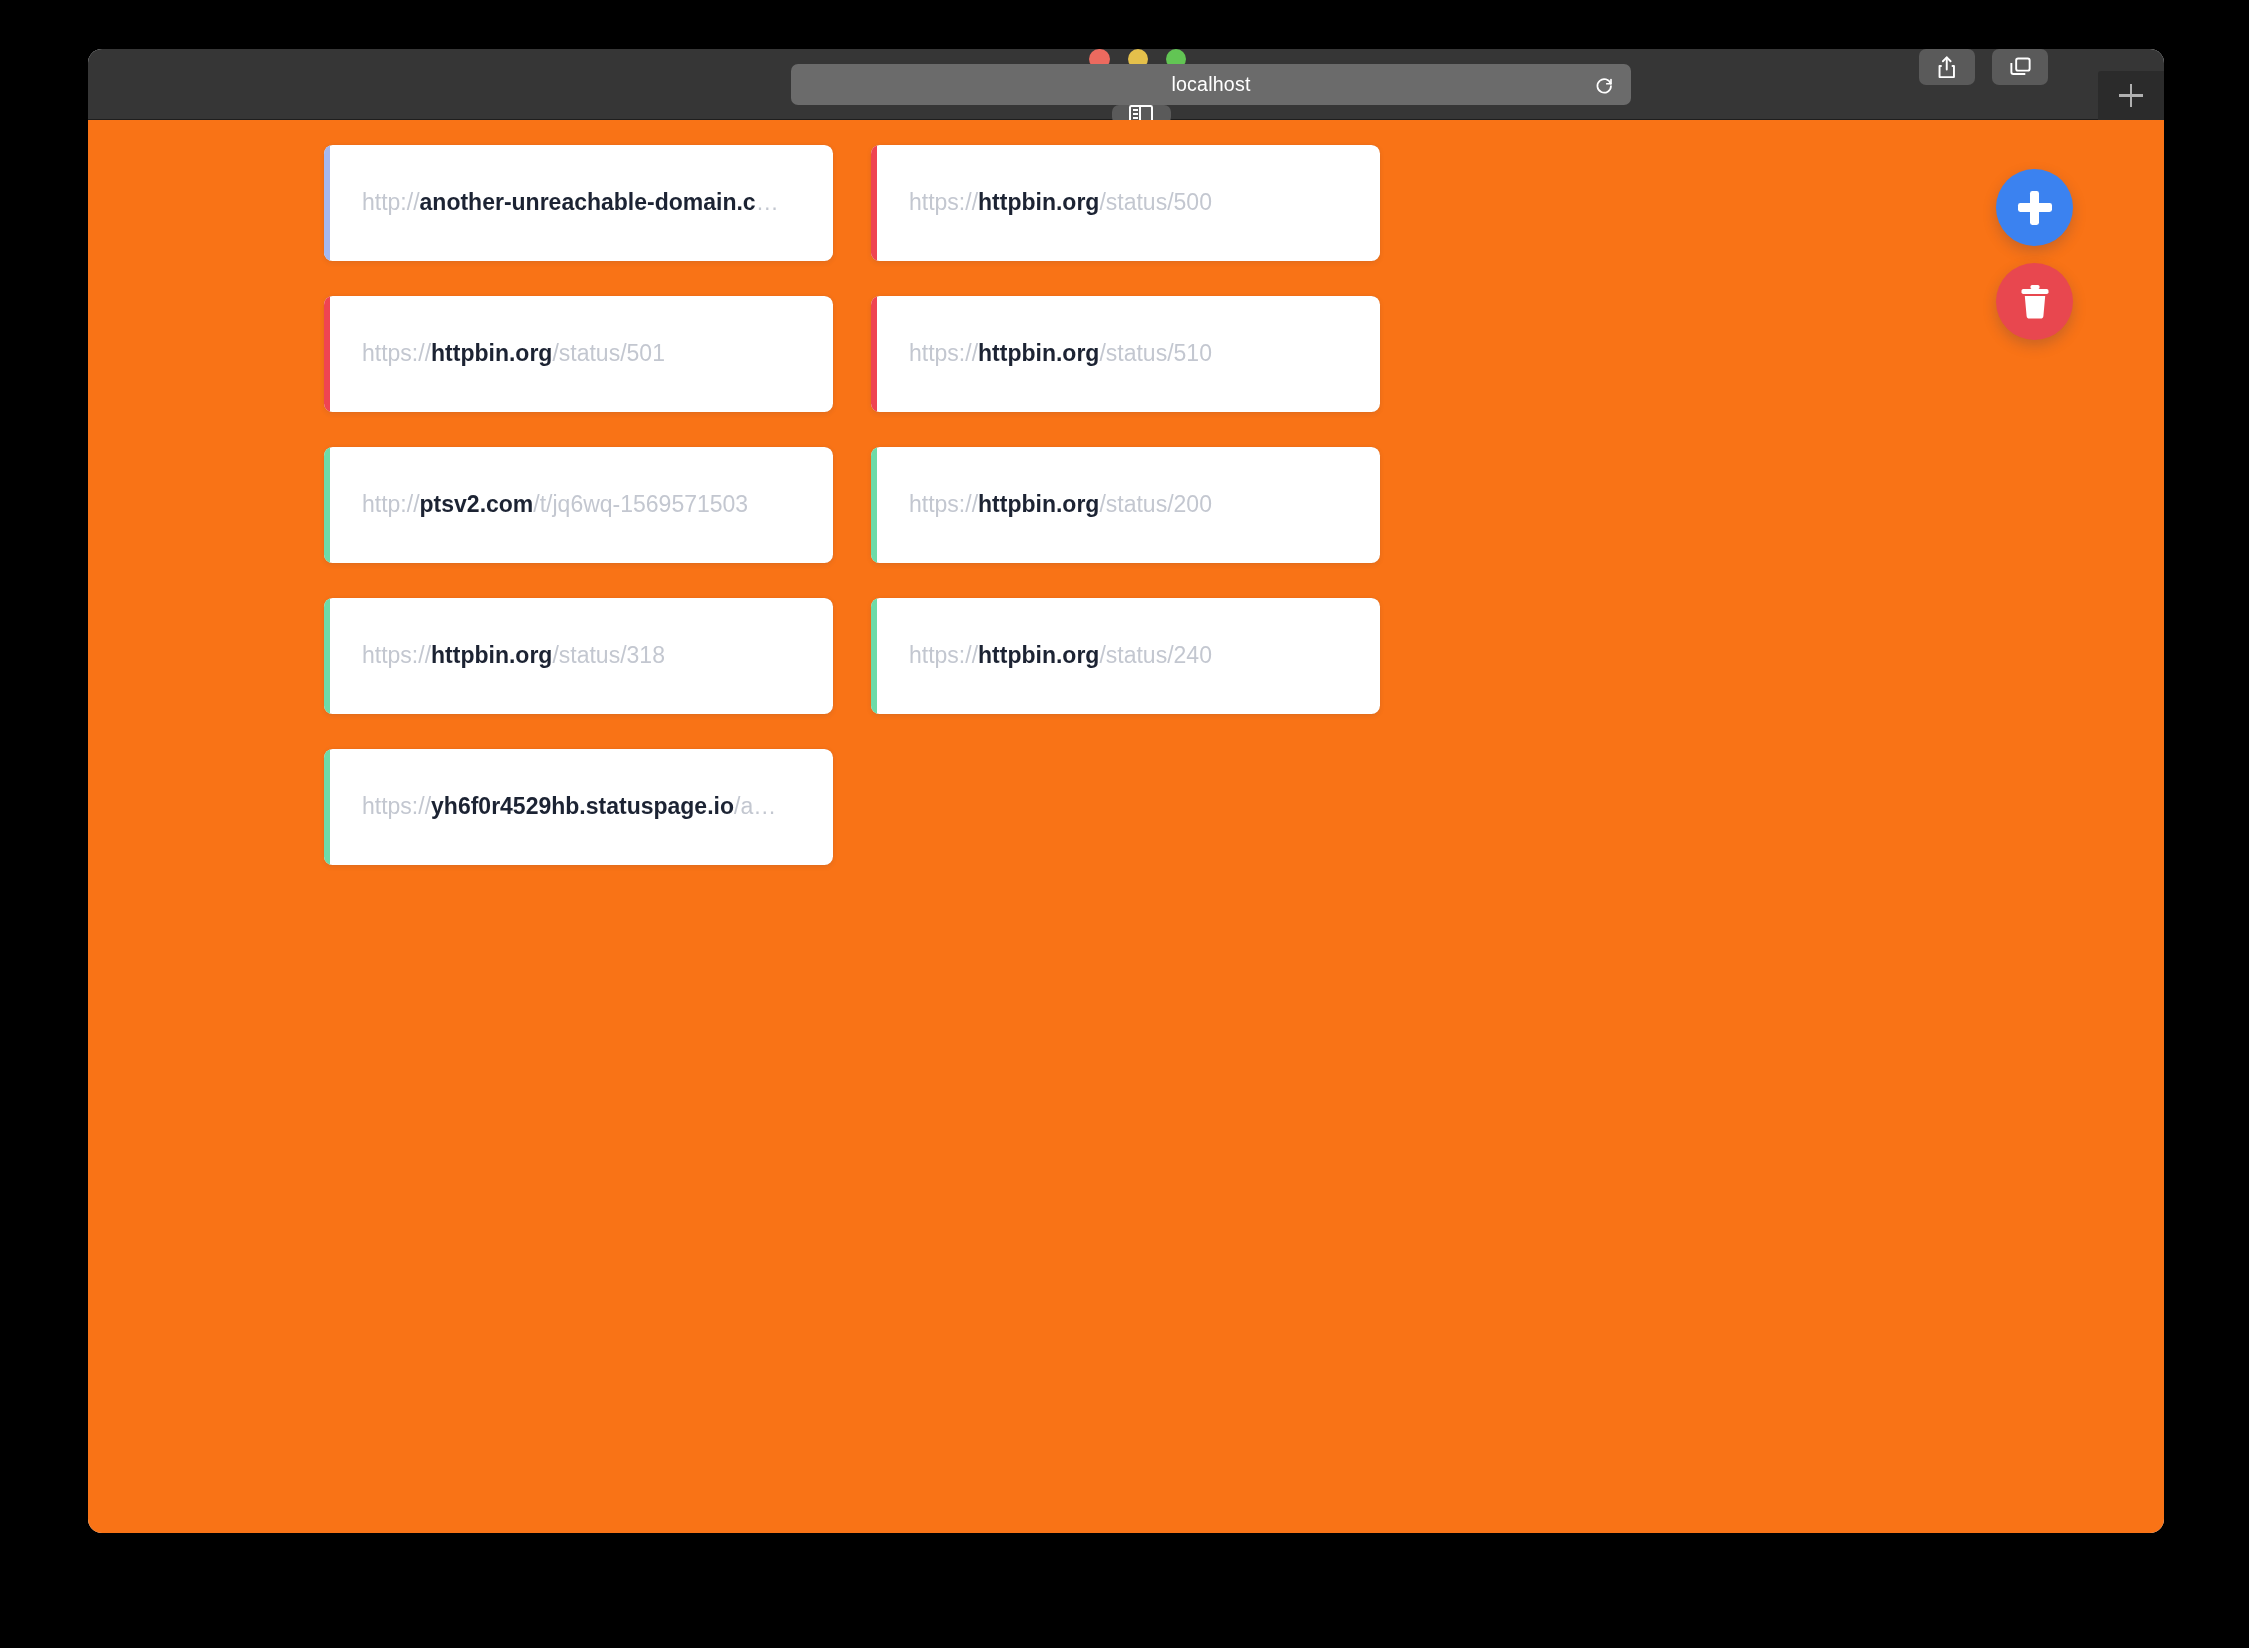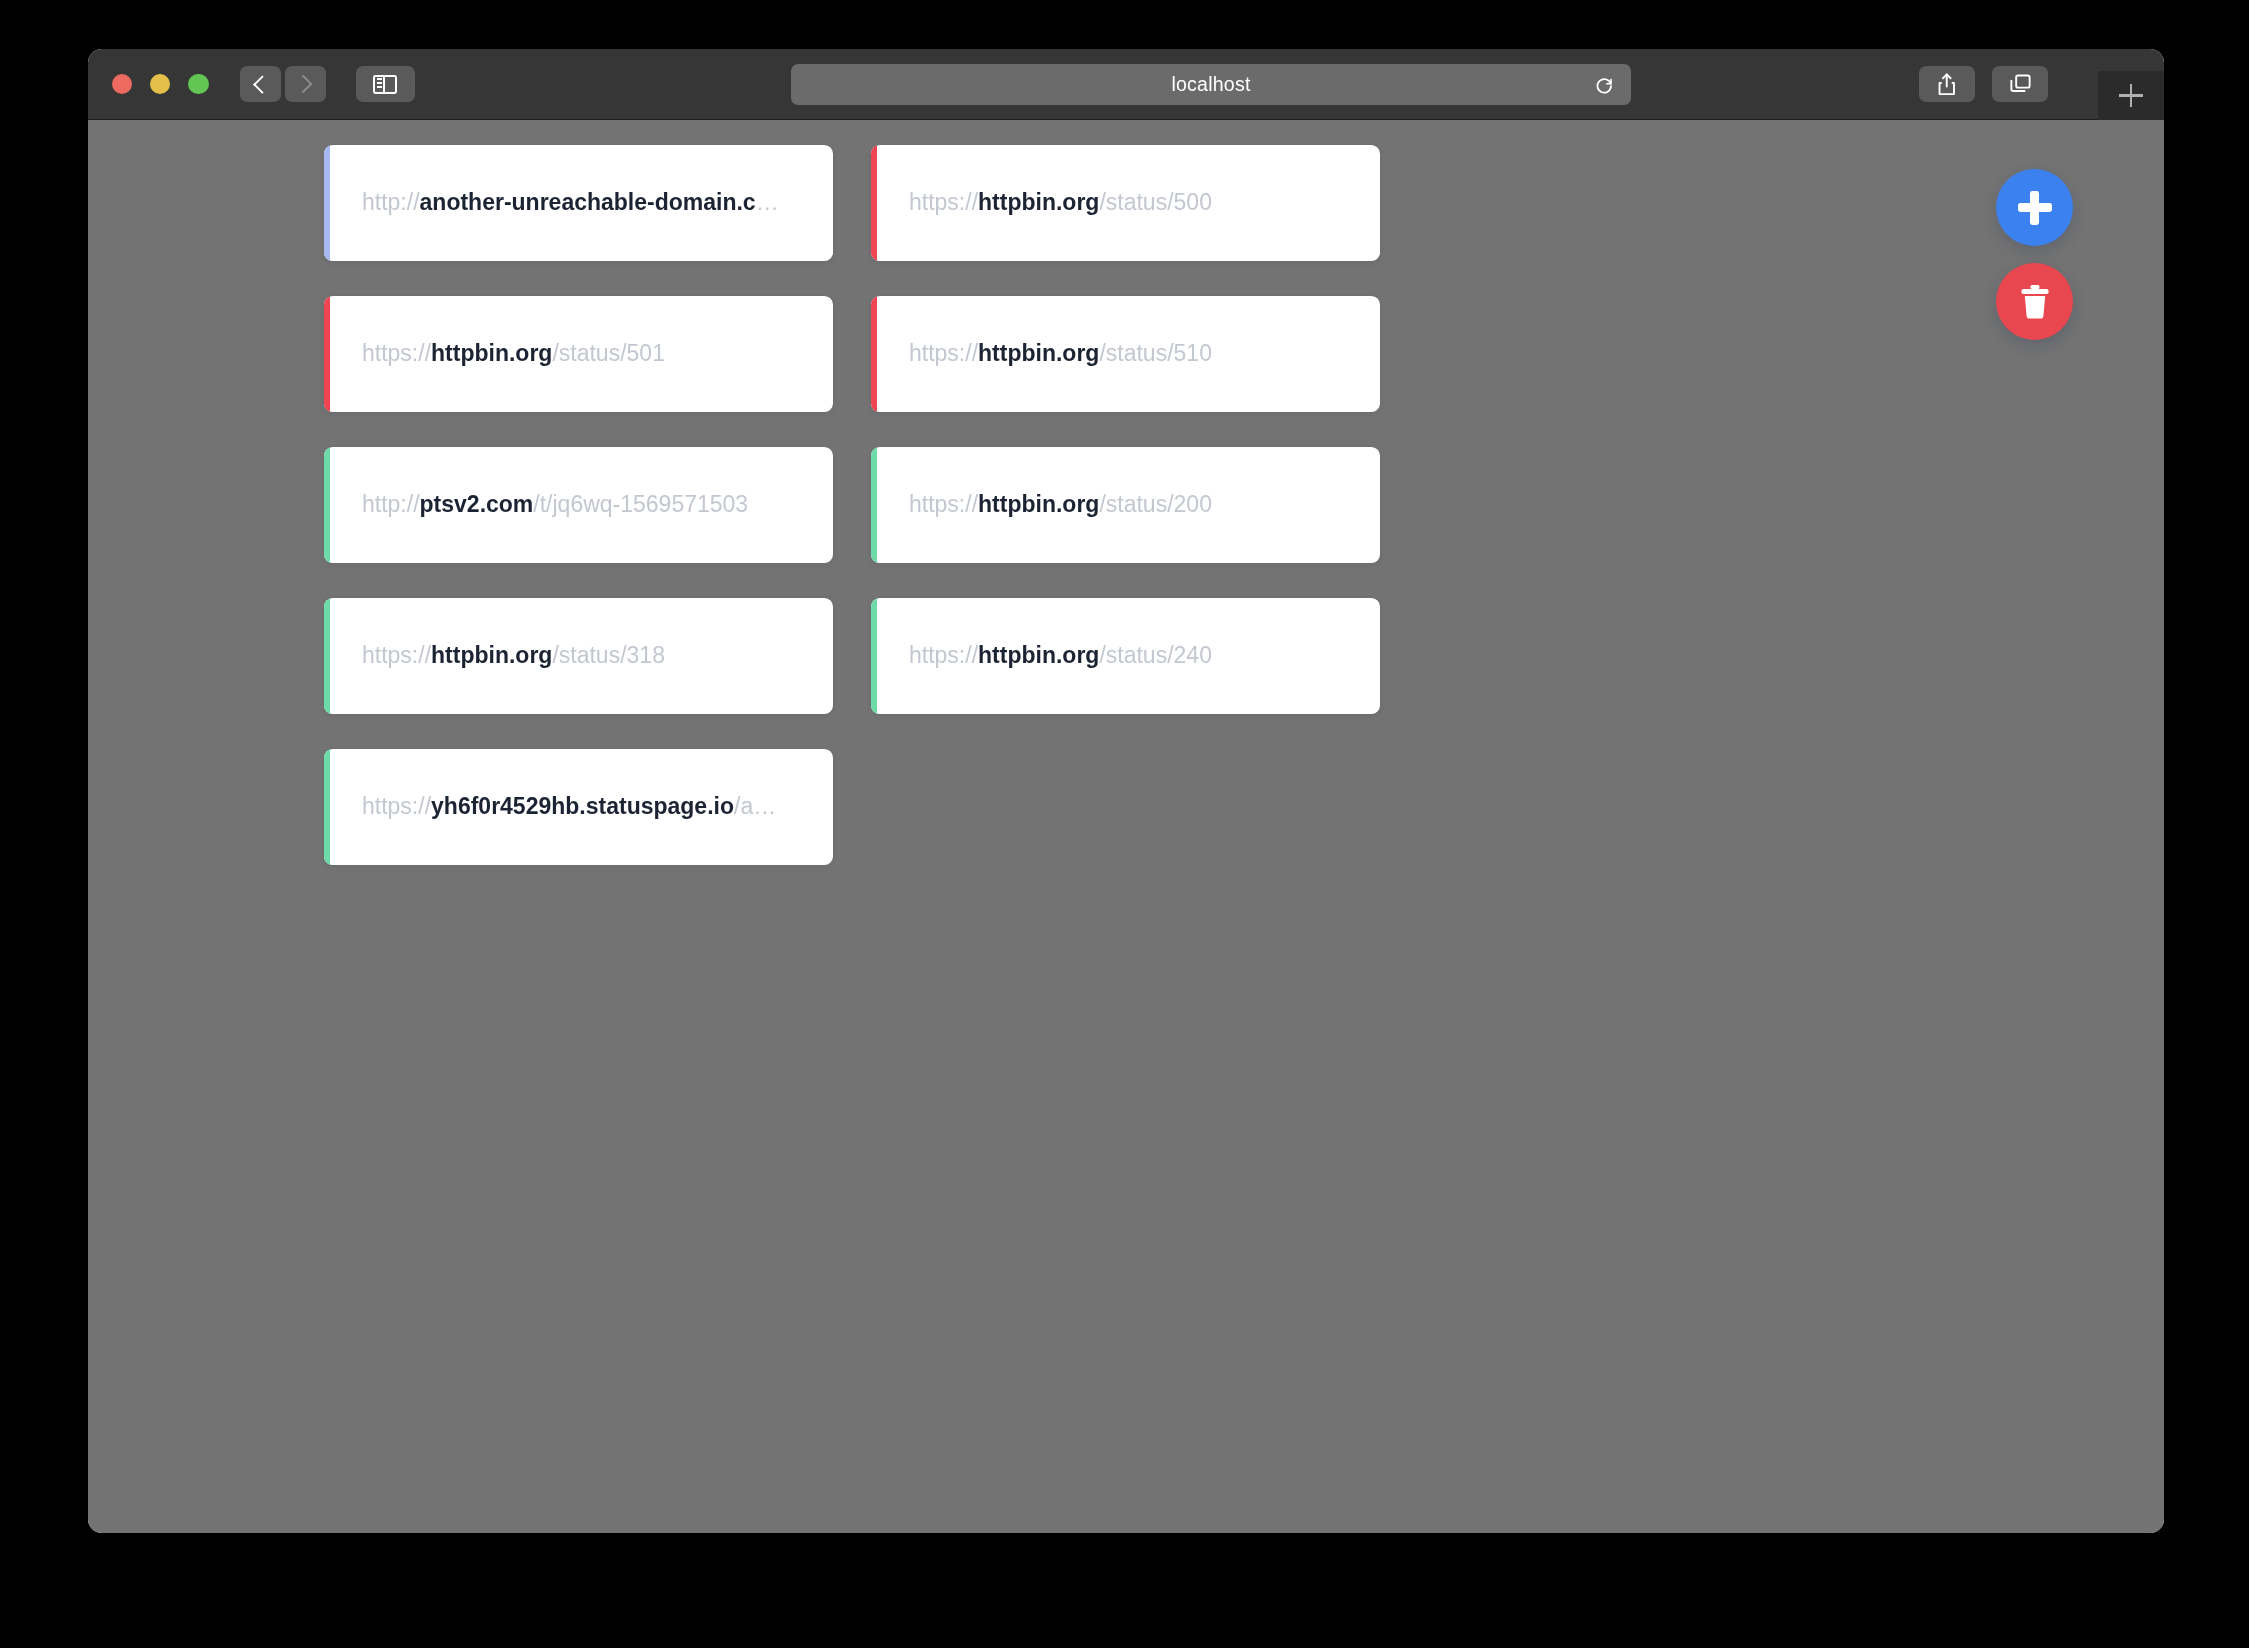--- a/index.html
+++ b/index.html
@@ -26,20 +26,21 @@
   }
 
   
   #toolbar {
     position: relative;
     height: 71px;
     background: #363636;
     display: flex;
     align-items: center;
     border-bottom: 0.8px solid #1e1e1e;
+    flex-direction: column;
   }
 
   .traffic-lights {
     display: flex;
     gap: 18px;
     padding-left: 23.5px;
     align-items: center;
   }
   .light { width: 20.4px; height: 20.4px; border-radius: 50%; }
   .light-close { background: #ec6a5f; }
@@ -140,21 +141,21 @@
     position: absolute;
     background: #b0b0b0;
   }
   #new-tab-button .plus-h { width: 23.5px; height: 2.4px; }
   #new-tab-button .plus-v { width: 2.4px; height: 23.5px; }
 
   
   #page-content {
     position: relative;
     height: 1413px;
-    background: #737373;
+    background: #f97316;
     padding: 0;
   }
 
   #cards-grid {
     position: absolute;
     left: 236px;
     top: 25px;
     width: 1602px;
     display: flex;
     flex-wrap: wrap;

